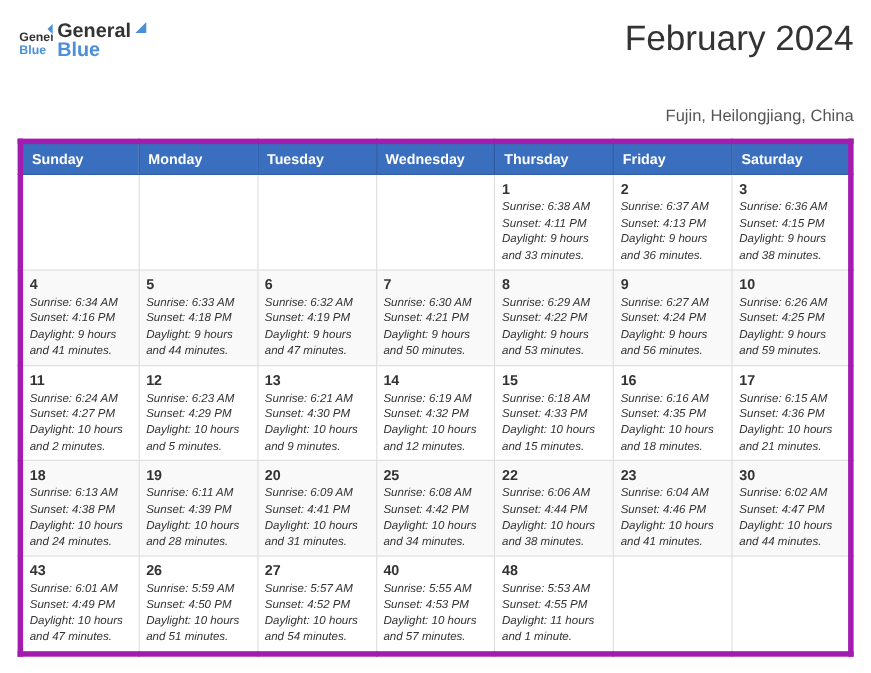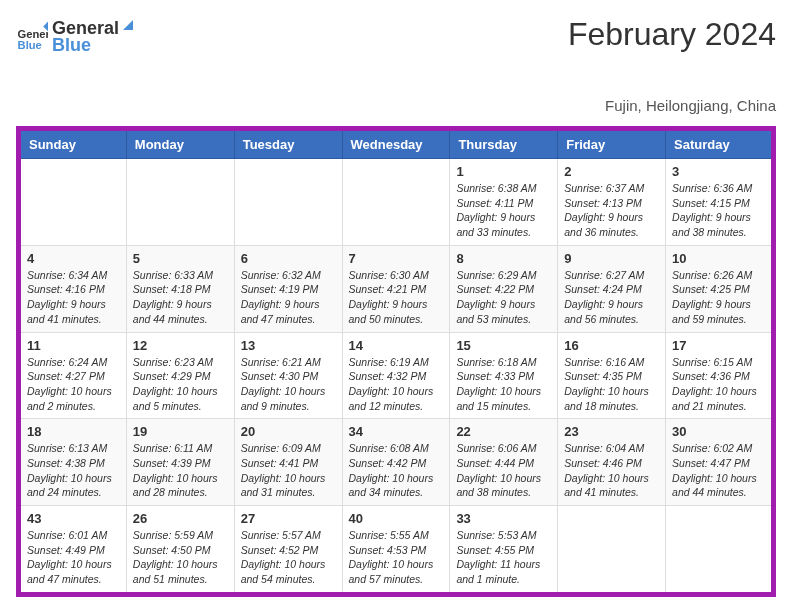--- a/index.html
+++ b/index.html
@@ -206,21 +206,21 @@
         </td>
         <td>
           <span class="day-number">19</span>
           <div class="day-info">Sunrise: 6:11 AM<br>Sunset: 4:39 PM<br>Daylight: 10 hours and 28 minutes.</div>
         </td>
         <td>
           <span class="day-number">20</span>
           <div class="day-info">Sunrise: 6:09 AM<br>Sunset: 4:41 PM<br>Daylight: 10 hours and 31 minutes.</div>
         </td>
         <td>
-          <span class="day-number">34</span>
+          <span class="day-number">25</span>
           <div class="day-info">Sunrise: 6:08 AM<br>Sunset: 4:42 PM<br>Daylight: 10 hours and 34 minutes.</div>
         </td>
         <td>
           <span class="day-number">22</span>
           <div class="day-info">Sunrise: 6:06 AM<br>Sunset: 4:44 PM<br>Daylight: 10 hours and 38 minutes.</div>
         </td>
         <td>
           <span class="day-number">23</span>
           <div class="day-info">Sunrise: 6:04 AM<br>Sunset: 4:46 PM<br>Daylight: 10 hours and 41 minutes.</div>
         </td>
@@ -240,20 +240,20 @@
         </td>
         <td>
           <span class="day-number">27</span>
           <div class="day-info">Sunrise: 5:57 AM<br>Sunset: 4:52 PM<br>Daylight: 10 hours and 54 minutes.</div>
         </td>
         <td>
           <span class="day-number">40</span>
           <div class="day-info">Sunrise: 5:55 AM<br>Sunset: 4:53 PM<br>Daylight: 10 hours and 57 minutes.</div>
         </td>
         <td>
-          <span class="day-number">33</span>
+          <span class="day-number">48</span>
           <div class="day-info">Sunrise: 5:53 AM<br>Sunset: 4:55 PM<br>Daylight: 11 hours and 1 minute.</div>
         </td>
         <td class="empty-cell"></td>
         <td class="empty-cell"></td>
       </tr>
     </tbody>
 </table>
 
 </body></html>

